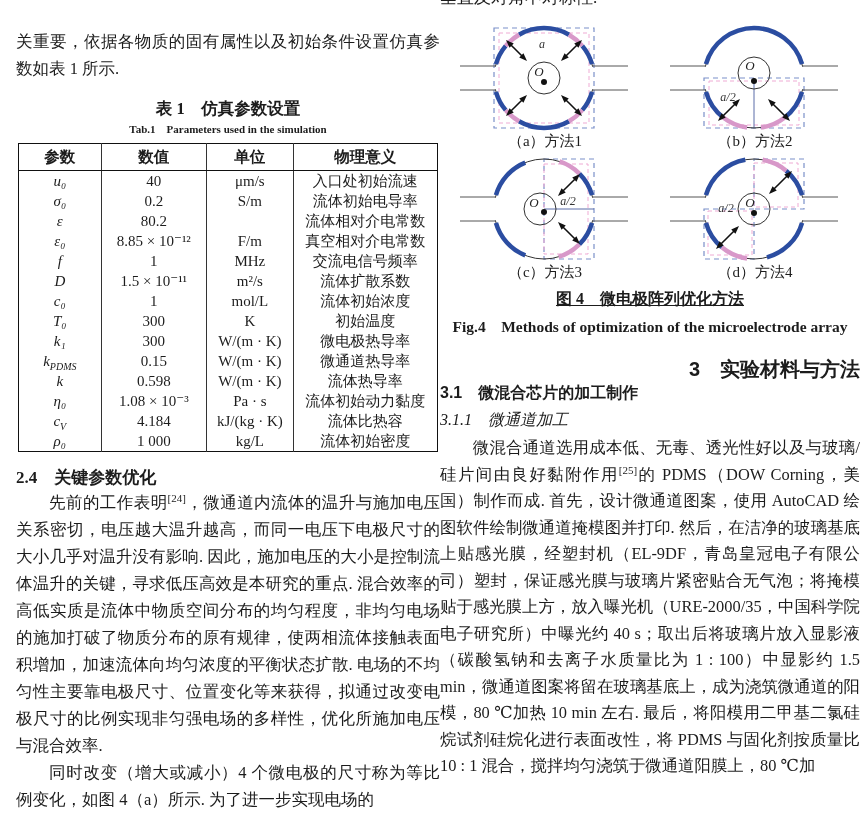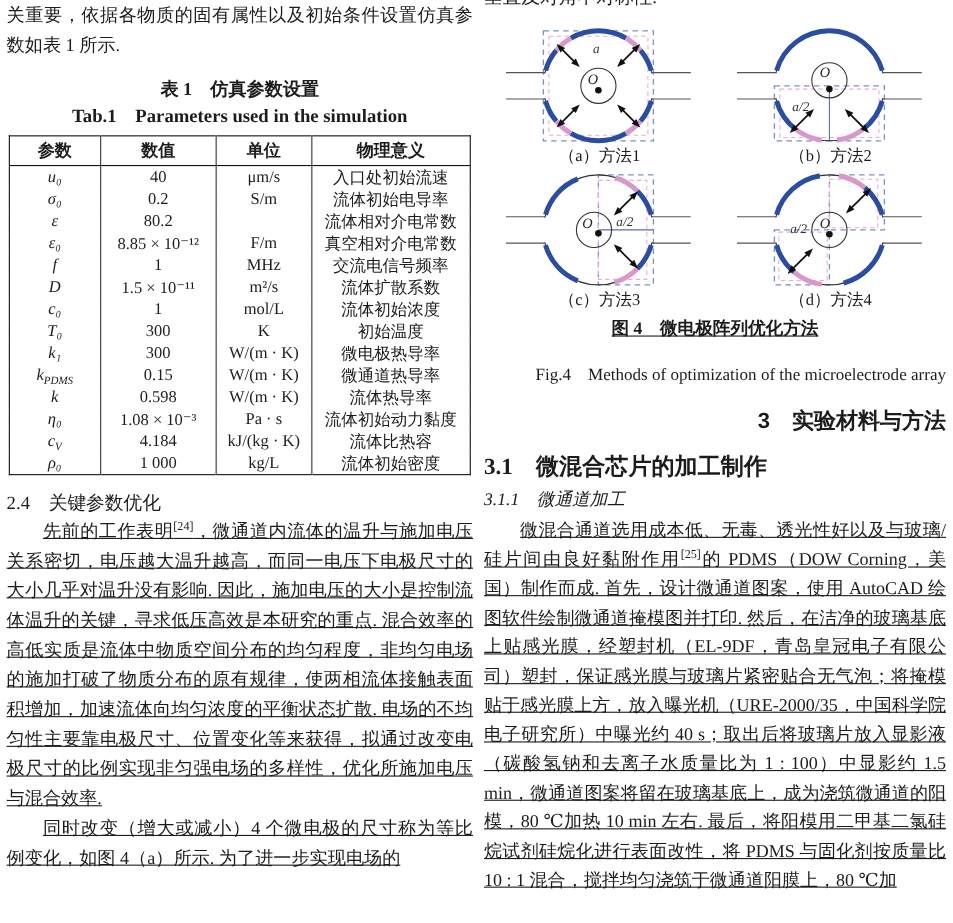--- a/index.html
+++ b/index.html
@@ -1,51 +1,51 @@
 <!DOCTYPE html>
 <html><head>
 <meta charset="utf-8">
 <style>
   html,body{margin:0;padding:0;background:#ffffff;}
   body{width:866px;height:839px;position:relative;overflow:hidden;
        font-family:"Liberation Serif","DejaVu Serif",serif;color:#1c1c1c;}
   .col{position:absolute;top:0;}
-  #col-left{left:6px;width:424px;}
+  #col-left{left:16px;width:424px;margin-top:28px;}
   #col-right{left:440px;width:420px;}
   p.body{margin:0;font-size:16.5px;line-height:27px;text-align:justify;}
-  p.indent{text-indent:2em;text-decoration:underline;}
+  p.indent{text-indent:2em;}
   sup{font-size:11px;line-height:0;}
   sub{font-size:10px;line-height:0;}
   .tbl-title-cn{margin-top:16px;text-align:center;font-weight:bold;font-size:16.5px;}
-  .tbl-title-en{margin-top:2px;text-align:center;font-weight:bold;font-size:17px;}
+  .tbl-title-en{margin-top:2px;text-align:center;font-weight:bold;font-size:11px;}
   table.sim{border-collapse:collapse;width:420px;margin:6px 0 0 2px;
             border:1.6px solid #111;}
   table.sim td{text-align:center;vertical-align:middle;font-size:15px;
                height:20px;padding:0 2px;}
   table.sim tr.hdr td{font-weight:bold;font-size:15.5px;height:26px;
                border-bottom:1.2px solid #111;}
   table.sim td + td{border-left:1px solid #333;text-align:center;}
   td.p-cell{font-style:italic;width:80px;}
   td.v-cell{width:104px;}
   td.u-cell{width:84px;}
   td.m-cell{width:146px;}
-  .h24{margin-top:14px;font-weight:normal;font-size:17px;}
+  .h24{margin-top:14px;font-weight:bold;font-size:17px;}
   .clipwrap{height:11px;overflow:hidden;}
   .clipwrap div{margin-top:-15px;font-size:17px;line-height:26px;}
   .figgrid{margin-top:10px;display:flex;flex-wrap:wrap;justify-content:center;
            column-gap:8px;}
   .subfig{width:202px;}
   .subfig svg{display:block;}
   .subcap{text-align:center;font-size:15px;margin-top:-2px;height:20px;}
   .figcap-cn{margin-top:6px;text-align:center;font-weight:bold;font-size:16px;text-decoration:underline;}
-  .figcap-en{margin-top:20px;text-align:right;font-weight:normal;font-size:15.5px;}
+  .figcap-en{margin-top:7px;text-align:center;font-weight:bold;font-size:15.5px;}
   .h3num{margin-top:18px;font-weight:bold;font-size:20px;
          font-family:"Liberation Sans","DejaVu Sans",sans-serif;text-align:right;}
-  .h31{margin-top:14px;font-weight:bold;font-size:21px;
-       font-family:Liberation Serif, serif;}
+  .h31{margin-top:0;font-weight:bold;font-size:16px;
+       font-family:Liberation Sans, sans-serif;}
   .h311{margin-top:6px;font-size:16px;font-style:italic;}
   
   .thinarc{fill:none;stroke:#333;stroke-width:1;}
   .thickarc{fill:none;stroke-width:4.5;stroke-linecap:butt;}
   .chan{stroke:#555;stroke-width:1;}
   .dashb{fill:none;stroke-width:1.2;stroke-dasharray:5,4;}
   .dashp{fill:none;stroke-width:1;stroke-dasharray:4,3;}
   .innerc{fill:none;stroke:#333;stroke-width:1;}
   .dot{fill:#111;}
   .olbl{font-size:13px;font-style:italic;fill:#222;}

